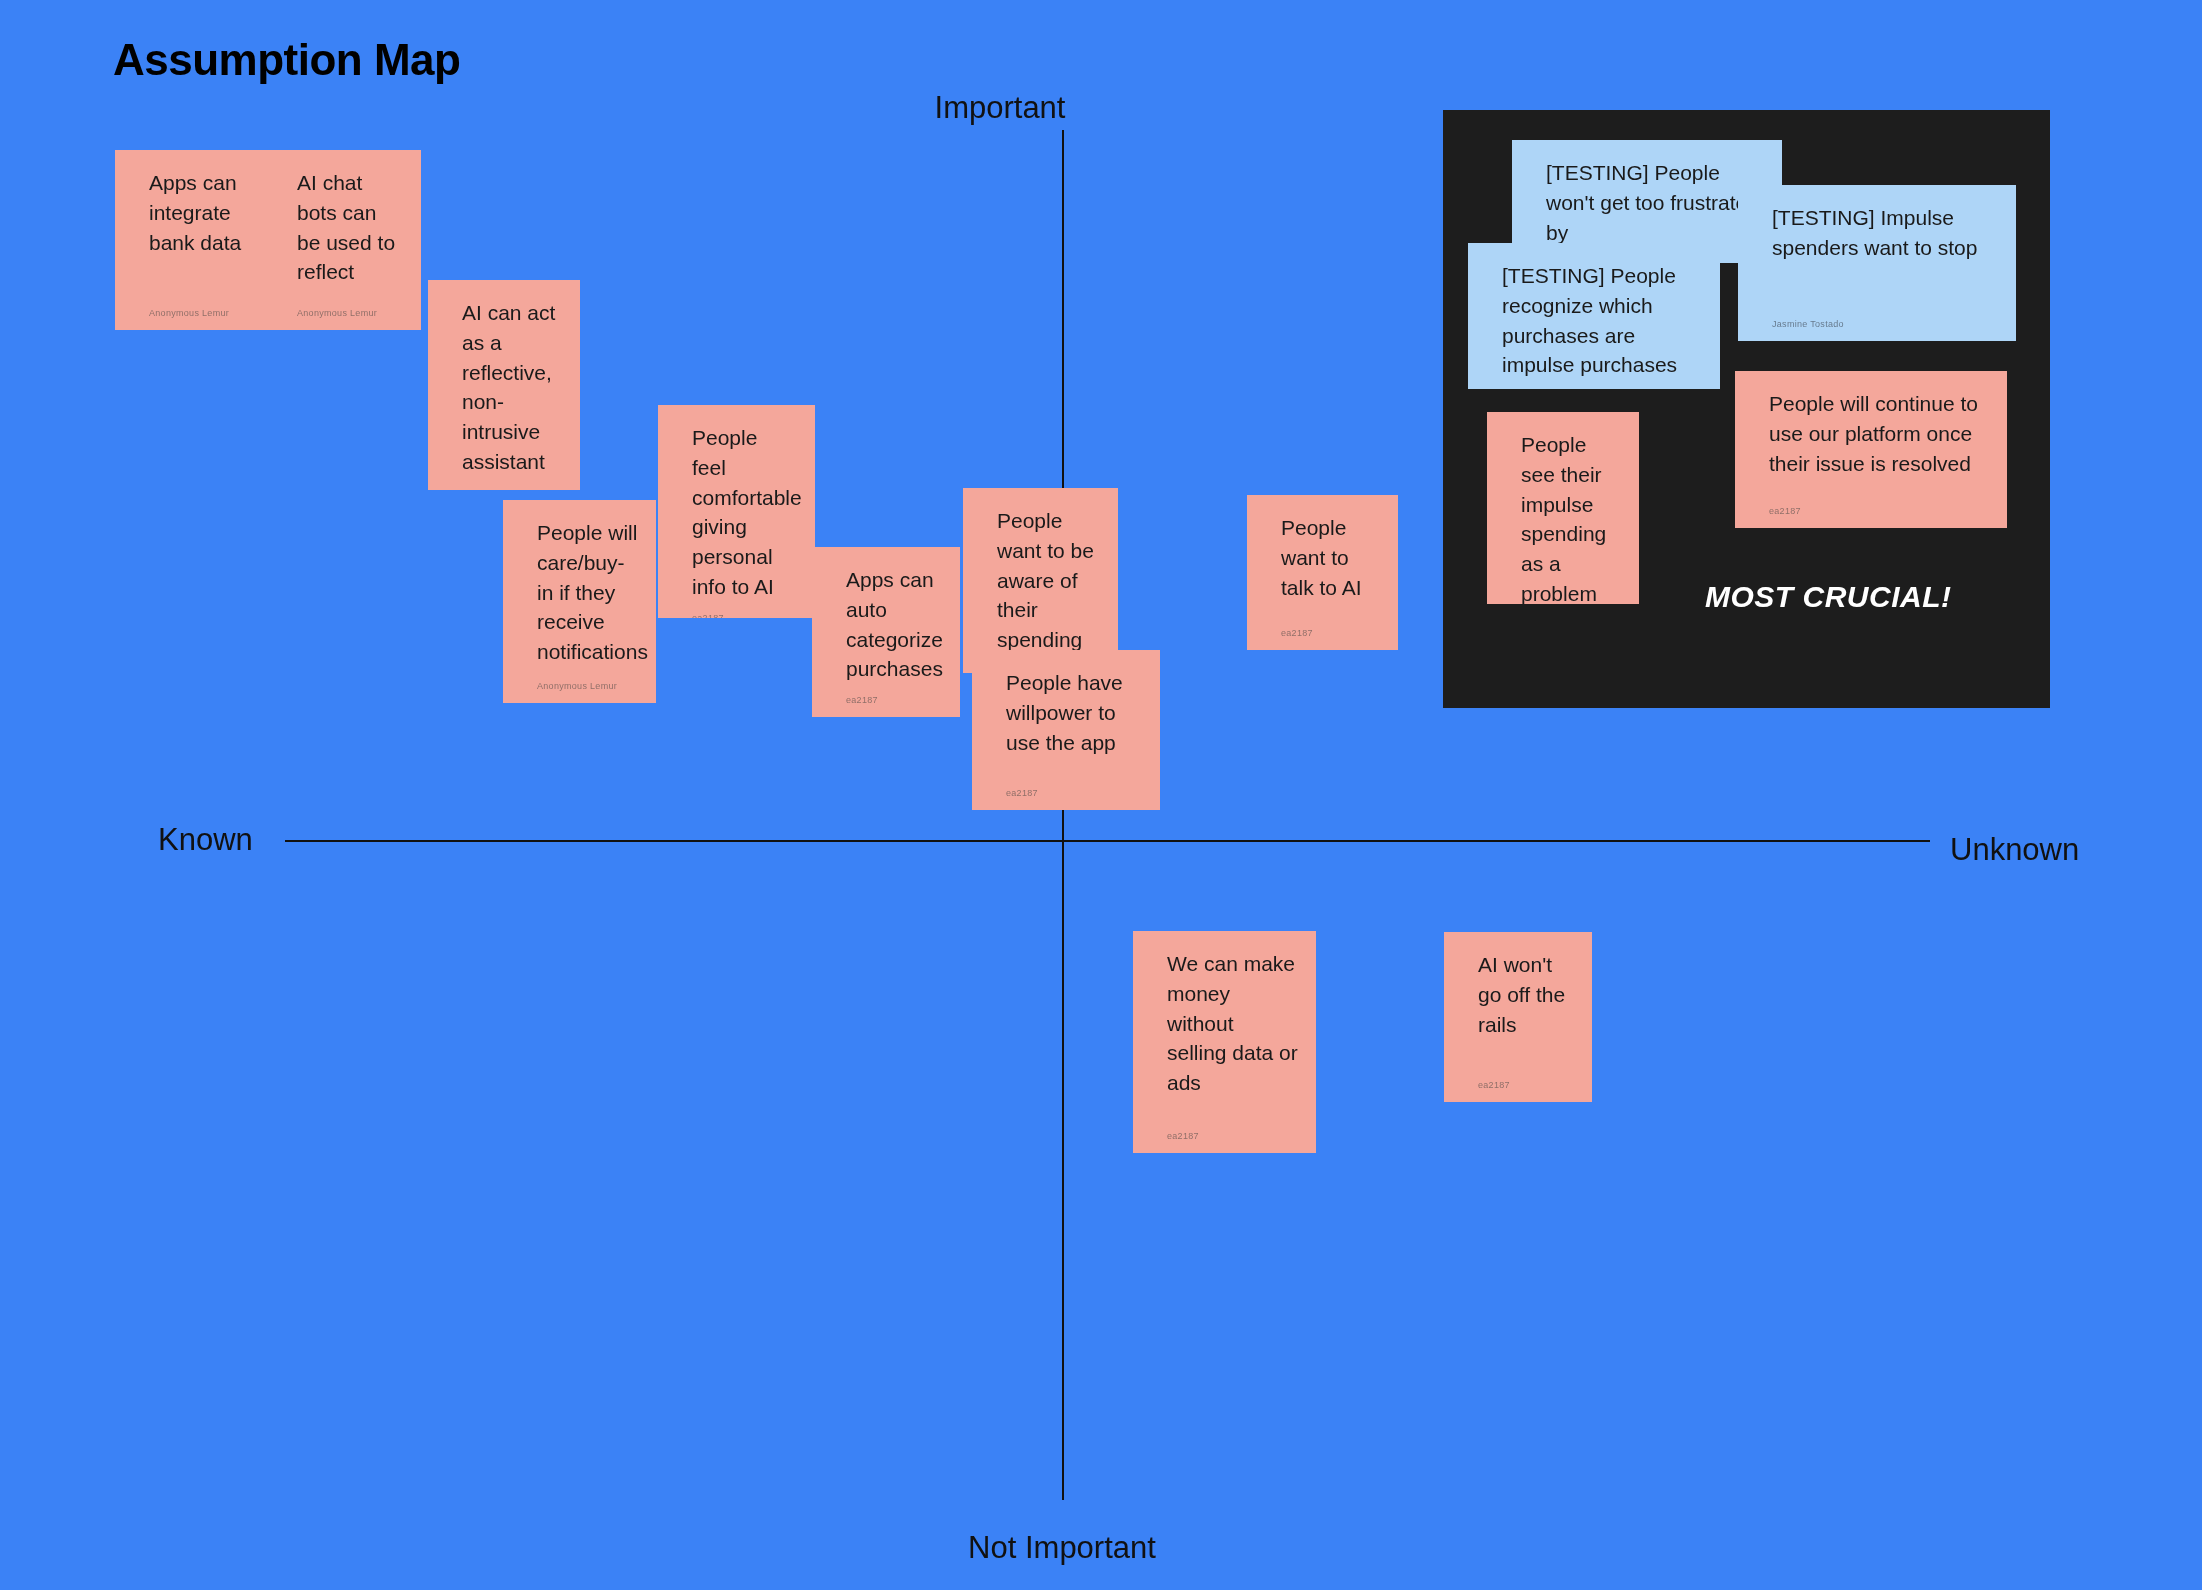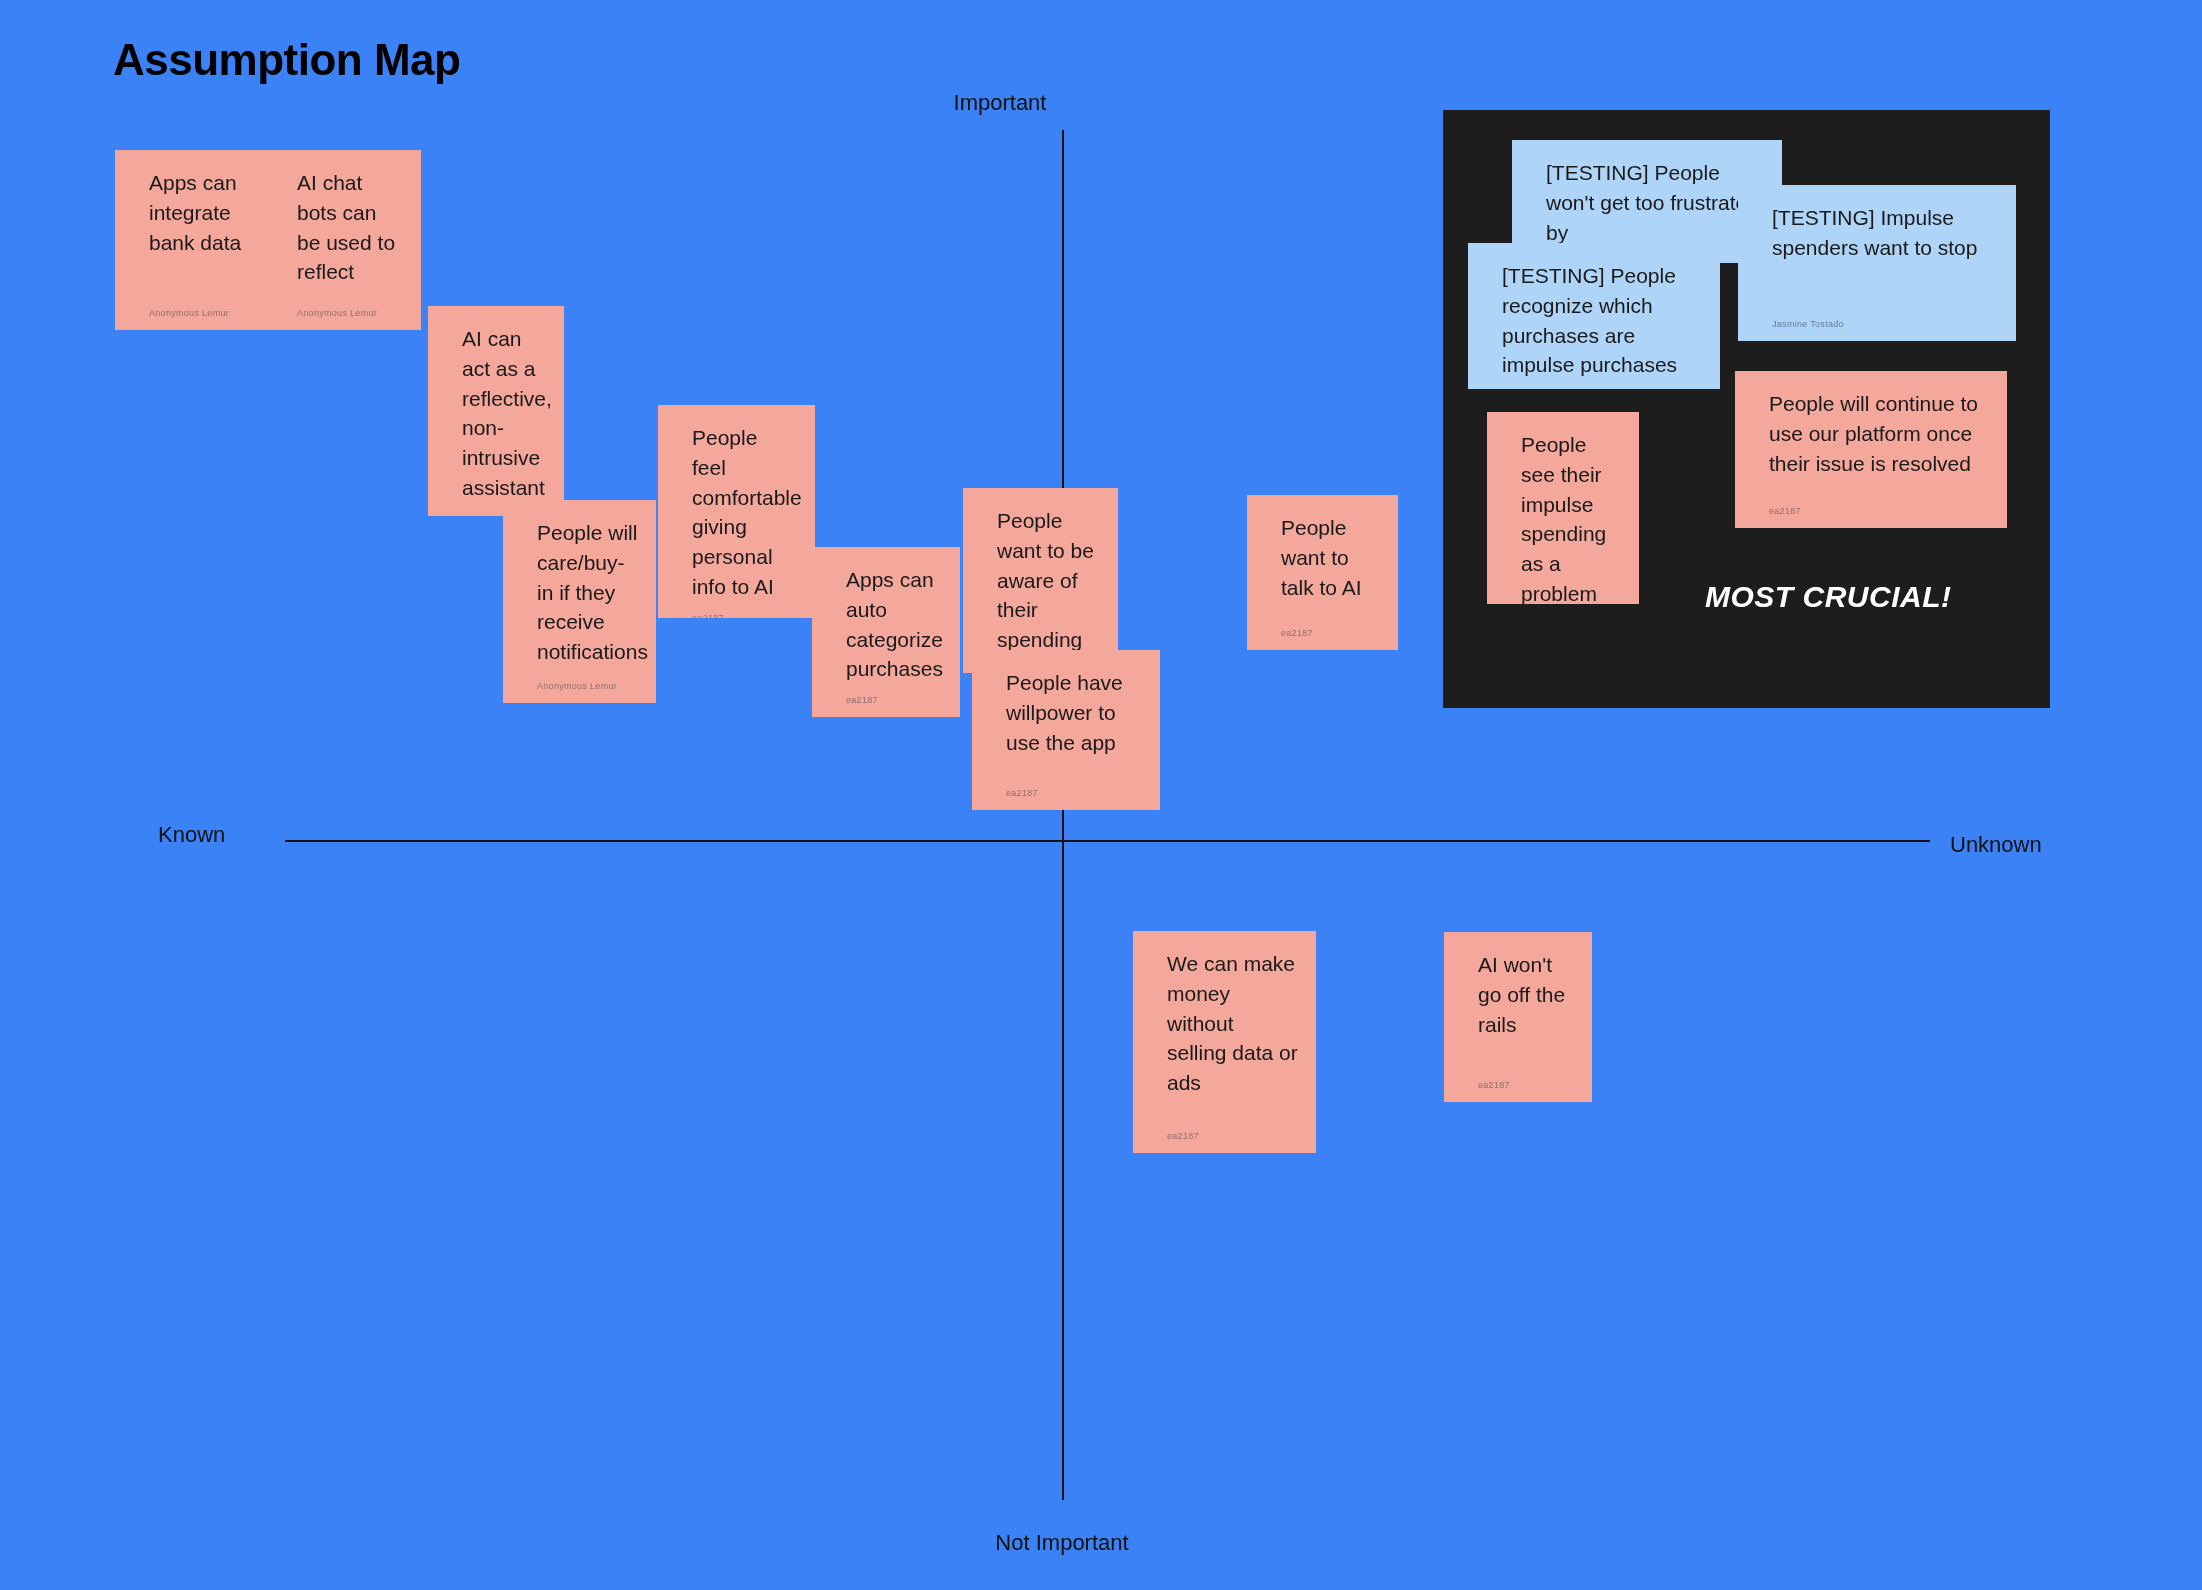--- a/index.html
+++ b/index.html
@@ -47,21 +47,21 @@
     height: 1370px;
   }
   #axis-horizontal {
     left: 285px;
     top: 840px;
     width: 1645px;
     height: 2px;
   }
   .axis-label {
     position: absolute;
-    font-size: 22px;
+    font-size: 31px;
     color: #111111;
     white-space: nowrap;
   }
   #axis-label-important { left: 1000px; top: 90px; transform: translateX(-50%); }
   #axis-label-not-important { left: 1062px; top: 1530px; transform: translateX(-50%); }
   #axis-label-known { left: 158px; top: 822px; }
   #axis-label-unknown { left: 1950px; top: 832px; }
 
   
   .note {
@@ -133,21 +133,21 @@
 
   <div id="notes-layer">
       <div class="note pink" style="left: 115px; top: 150px; width: 148px; height: 180px;">
         <div class="note-text">Apps can integrate bank data</div>
         <div class="note-author">Anonymous Lemur</div>
       </div>
       <div class="note pink" style="left: 263px; top: 150px; width: 158px; height: 180px;">
         <div class="note-text">AI chat bots can be used to reflect</div>
         <div class="note-author">Anonymous Lemur</div>
       </div>
-      <div class="note pink" style="left: 428px; top: 306px; width: 136px; height: 210px;">
+      <div class="note pink" style="left: 428px; top: 280px; width: 152px; height: 210px;">
         <div class="note-text">AI can act as a reflective, non-intrusive assistant</div>
         <div class="note-author">Anonymous Lemur</div>
       </div>
       <div class="note pink" style="left: 490px; top: 500px; width: 153px; height: 203px; margin-left: 13px;">
         <div class="note-text">People will care/buy-in if they receive notifications</div>
         <div class="note-author">Anonymous Lemur</div>
       </div>
       <div class="note pink" style="left: 658px; top: 405px; width: 157px; height: 213px;">
         <div class="note-text">People feel comfortable giving personal info to AI</div>
         <div class="note-author">ea2187</div>

